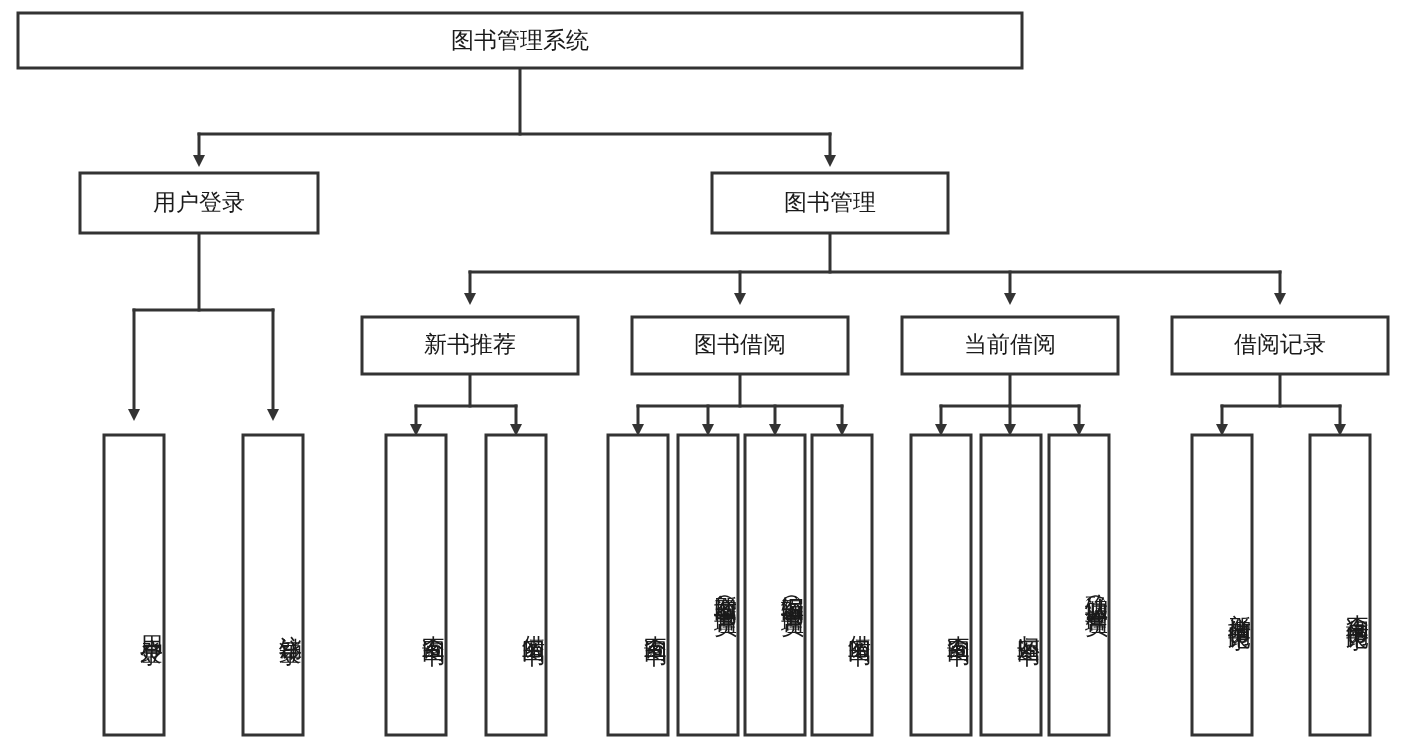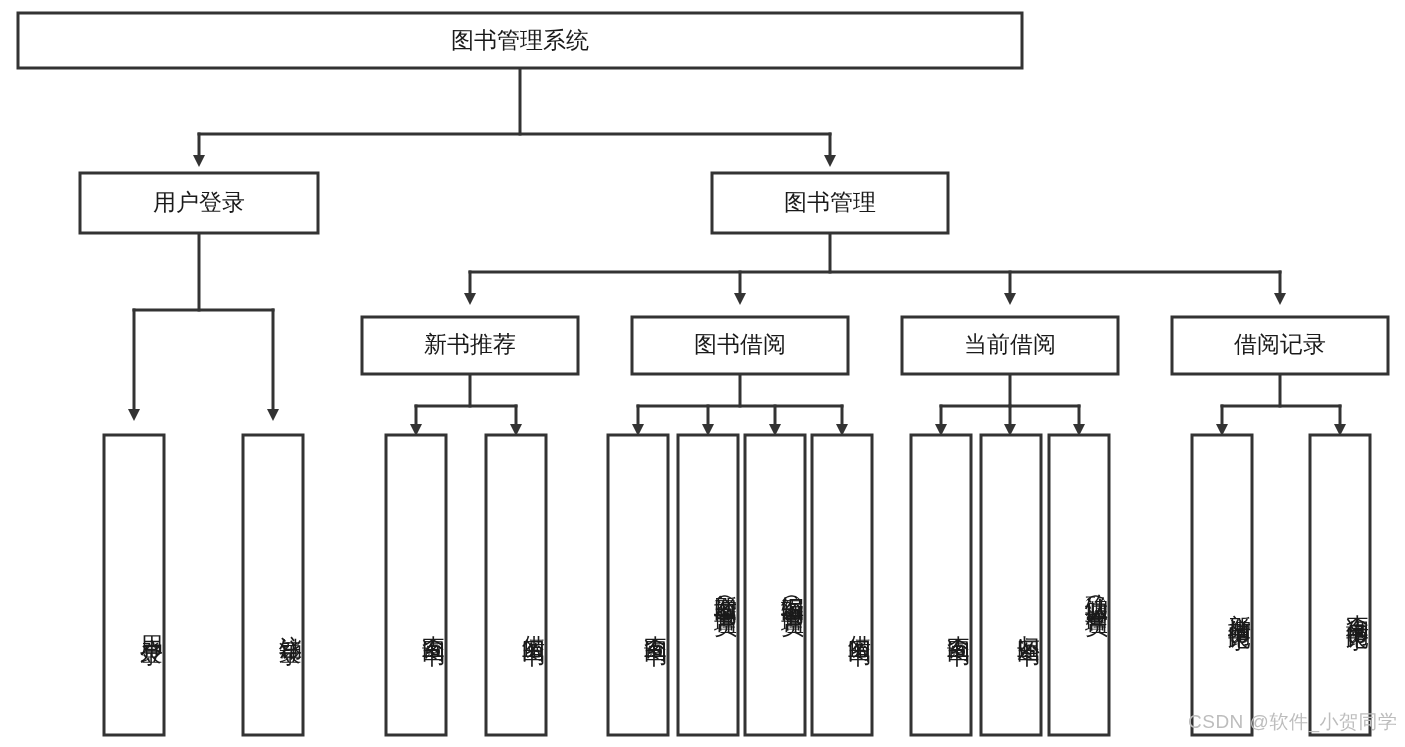--- a/index.html
+++ b/index.html
@@ -202,15 +202,14 @@
   <div class="leaf-label" style="left:745px; top:443px; width:60px; height:292px;">编辑图书（管理员）</div>
   <div class="leaf-label" style="left:812px; top:510px; width:60px; height:225px;">借阅图书</div>
 
   <div class="leaf-label" style="left:911px; top:510px; width:60px; height:225px;">查询图书</div>
   <div class="leaf-label" style="left:981px; top:510px; width:60px; height:225px;">归还图书</div>
   <div class="leaf-label" style="left:1049px; top:443px; width:60px; height:292px;">确认归还（管理员）</div>
 
   <div class="leaf-label" style="left:1192px; top:475px; width:60px; height:260px;">新增借阅记录</div>
   <div class="leaf-label" style="left:1310px; top:475px; width:60px; height:260px;">查询借阅记录</div>
 
-  <div class="watermark">CSDN @软件_小贺同学</div>
 
 </div>
 
 </body></html>

